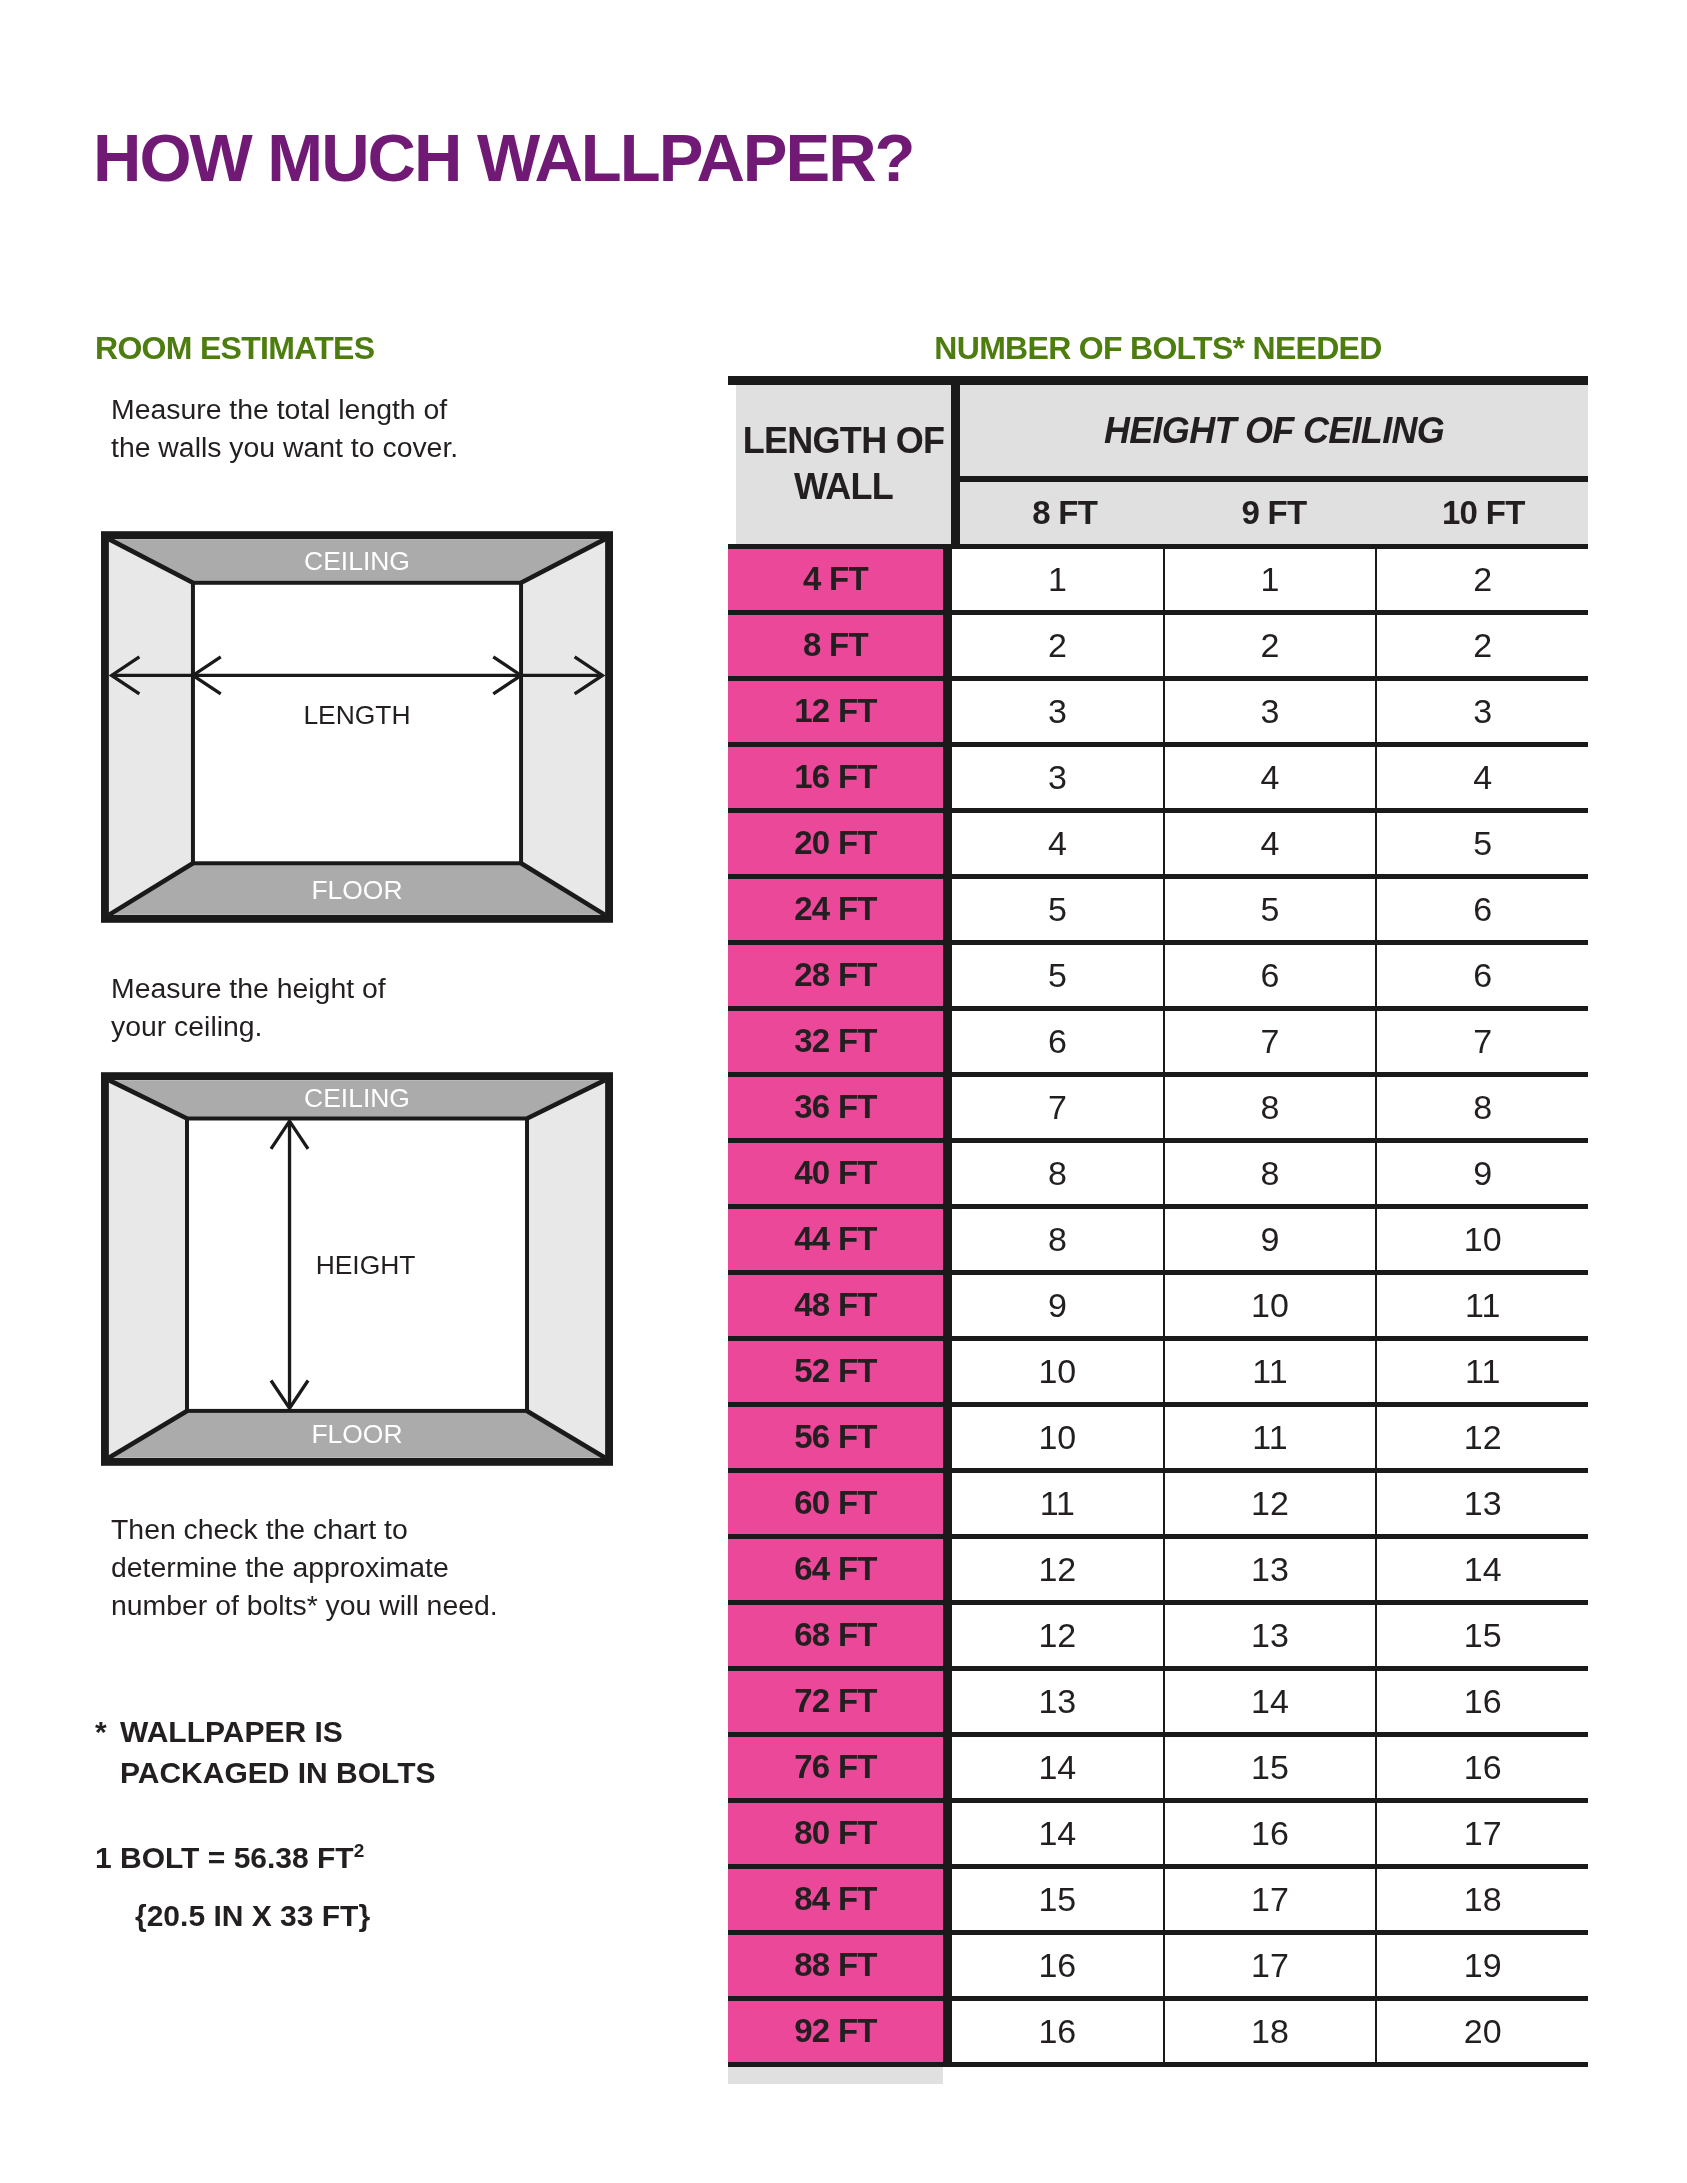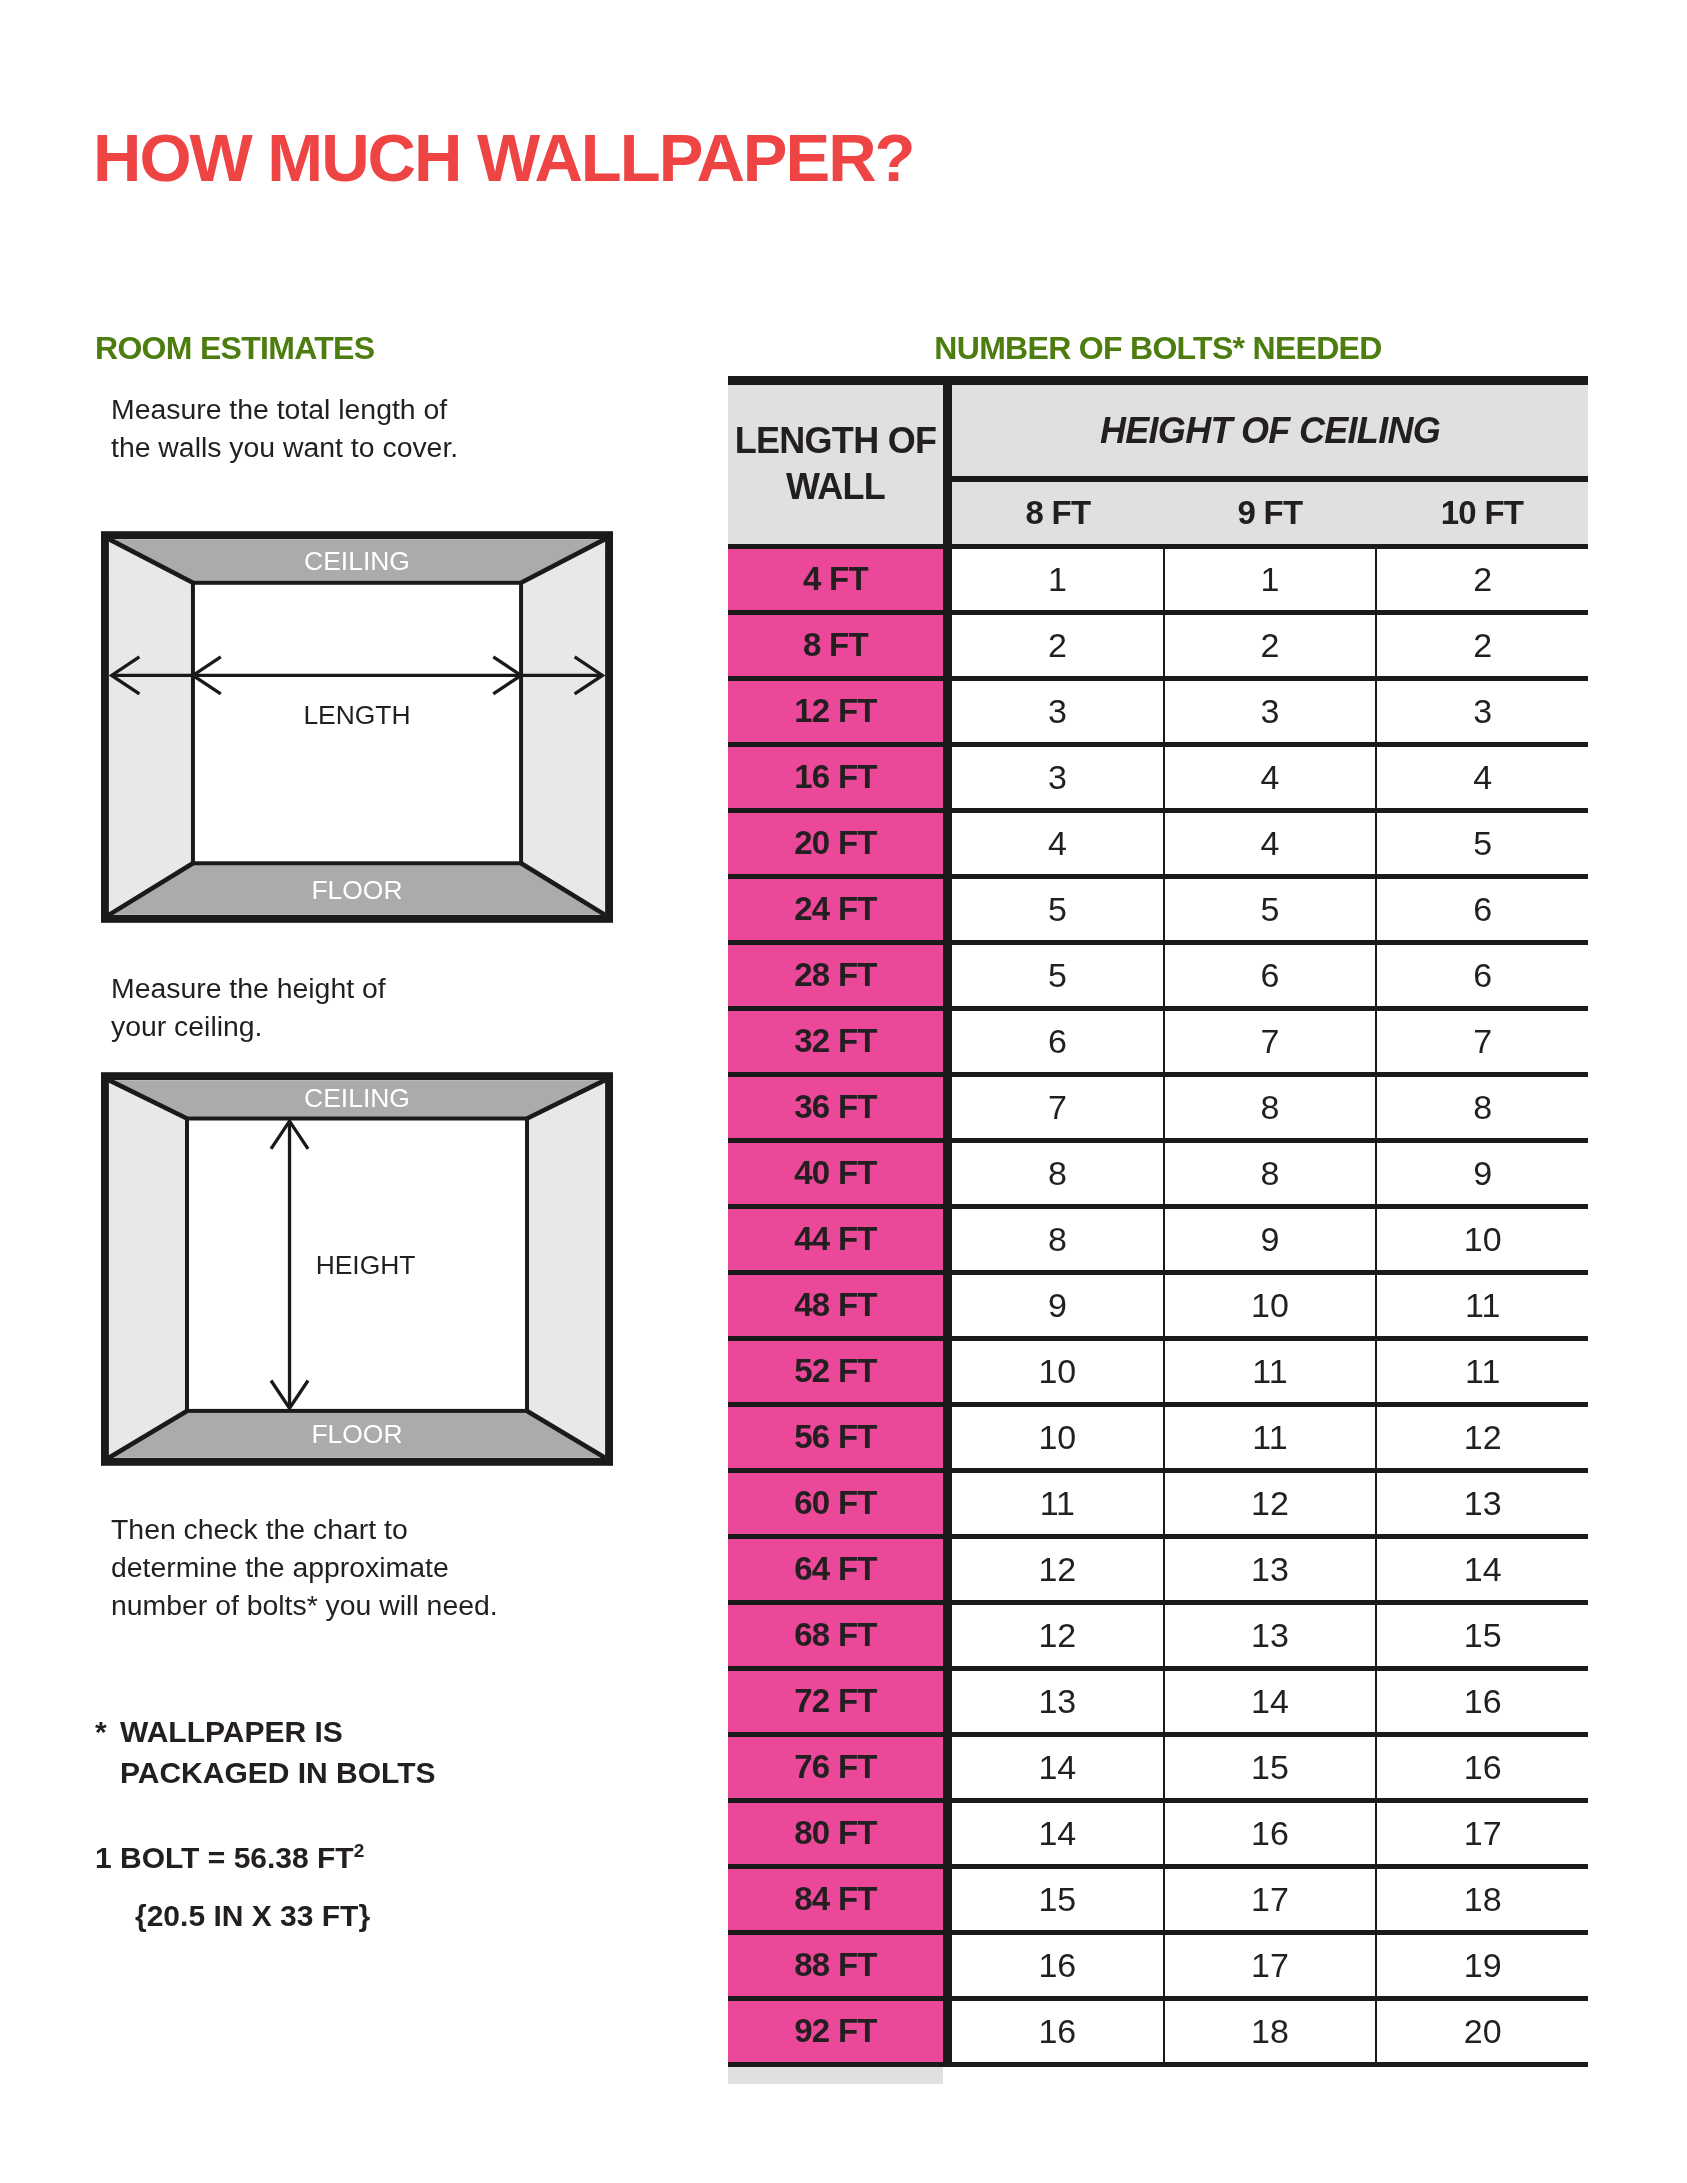--- a/index.html
+++ b/index.html
@@ -12,21 +12,21 @@
     color: #231f20;
     overflow: hidden;
   }
   .page-title {
     position: absolute;
     left: 93px;
     top: 74px;
     font-size: 67px;
     font-weight: bold;
     letter-spacing: -2px;
-    color: #ef4444;
+    color: #701a75;
     white-space: nowrap;
   }
   .section-heading {
     position: absolute;
     font-size: 32px;
     font-weight: bold;
     letter-spacing: -0.7px;
     color: #4d7c0f;
     white-space: nowrap;
   }
@@ -80,20 +80,21 @@
   .t-topbar { height: 9.3px; background: #1a1a1a; }
   .t-head { display: flex; }
   .t-rowhead-cell {
     width: 215px; flex: none;
     background: #e0e0e0;
     border-right: 9.3px solid #1a1a1a;
     display: flex; align-items: center; justify-content: center;
     text-align: center;
     font-size: 36px; font-weight: bold; line-height: 1.3;
     letter-spacing: -0.7px;
+    margin-left: 8px;
   }
   .t-colgroup { flex: 1; display: flex; flex-direction: column; }
   .t-group-cell {
     height: 91px; background: #e0e0e0;
     display: flex; align-items: center; justify-content: center;
     font-size: 36px; font-weight: bold; letter-spacing: -0.7px; font-style: italic;
   }
   .t-groupsep { height: 5.3px; background: #1a1a1a; }
   .t-subheads { height: 62px; background: #e0e0e0; display: flex; }
   .t-subhead {

